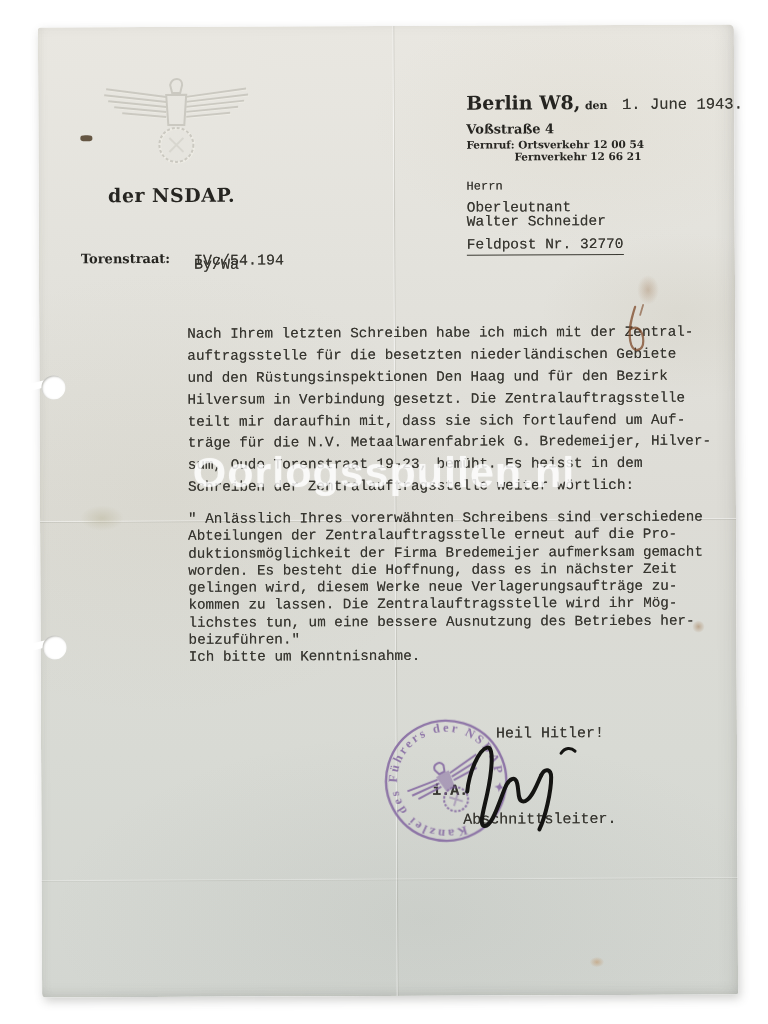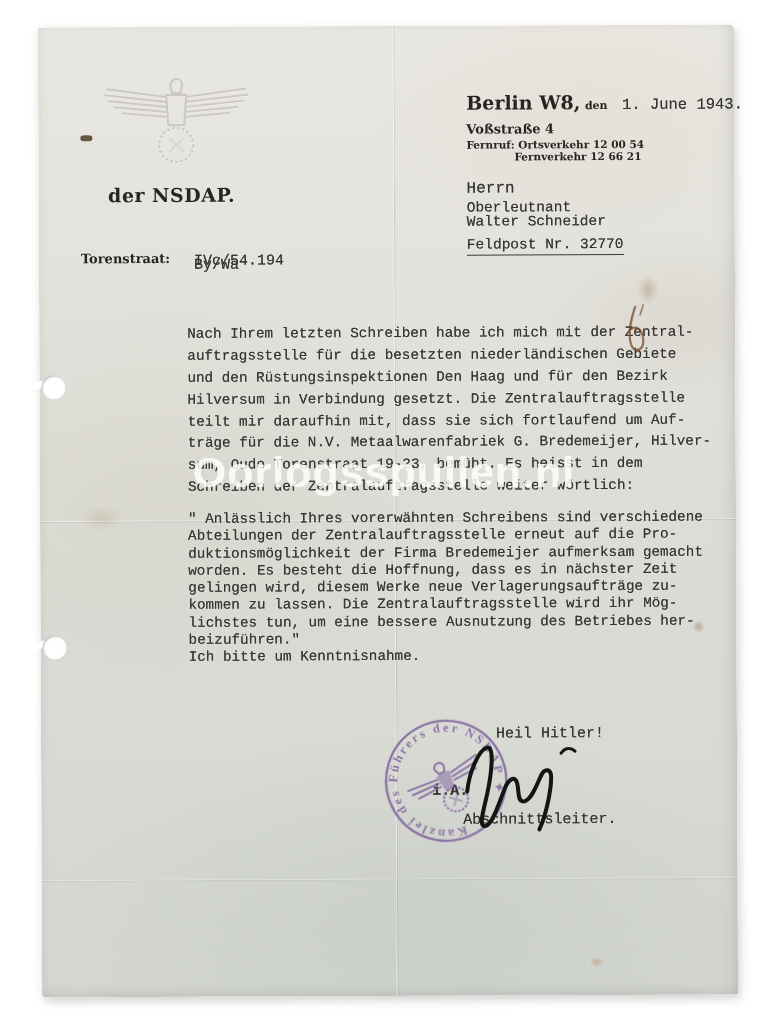--- a/index.html
+++ b/index.html
@@ -94,21 +94,21 @@
 
   <div class="abs" style="left:428px;top:66px;white-space:nowrap;">
     <span class="fraktur" style="font-size:19px;">Berlin W8,</span>
     <span class="fraktur" style="font-size:11px;">den</span>
     <span class="tw" style="font-size:15.5px;margin-left:10px;">1. June 1943.</span>
   </div>
   <div class="abs fraktur" style="left:428px;top:96px;font-size:13px;">Voßstraße 4</div>
   <div class="abs fraktur" style="left:428px;top:113px;font-size:10.5px;">Fernruf: Ortsverkehr 12 00 54</div>
   <div class="abs fraktur" style="left:476px;top:125px;font-size:10.5px;">Fernverkehr 12 66 21</div>
 
-  <div class="abs tw" style="left:428px;top:154px;font-size:16px;">Herrn</div>
+  <div class="abs tw" style="left:428px;top:154px;font-size:12px;">Herrn</div>
   <div class="abs tw" style="left:428px;top:174px;font-size:14.5px;">Oberleutnant</div>
   <div class="abs tw" style="left:428px;top:188px;font-size:14.5px;">Walter Schneider</div>
   <div class="abs tw" style="left:428px;top:211px;font-size:14.5px;border-bottom:1.5px solid #3b3a33;padding-bottom:2px;">Feldpost Nr. 32770</div>
 
   <div class="abs tw lines-219" style="left:148px;top:297px;font-size:14.3px;">
       <div>Nach Ihrem letzten Schreiben habe ich mich mit der Zentral-</div>
       <div>auftragsstelle für die besetzten niederländischen Gebiete</div>
       <div>und den Rüstungsinspektionen Den Haag und für den Bezirk</div>
       <div>Hilversum in Verbindung gesetzt. Die Zentralauftragsstelle</div>
       <div>teilt mir daraufhin mit, dass sie sich fortlaufend um Auf-</div>

